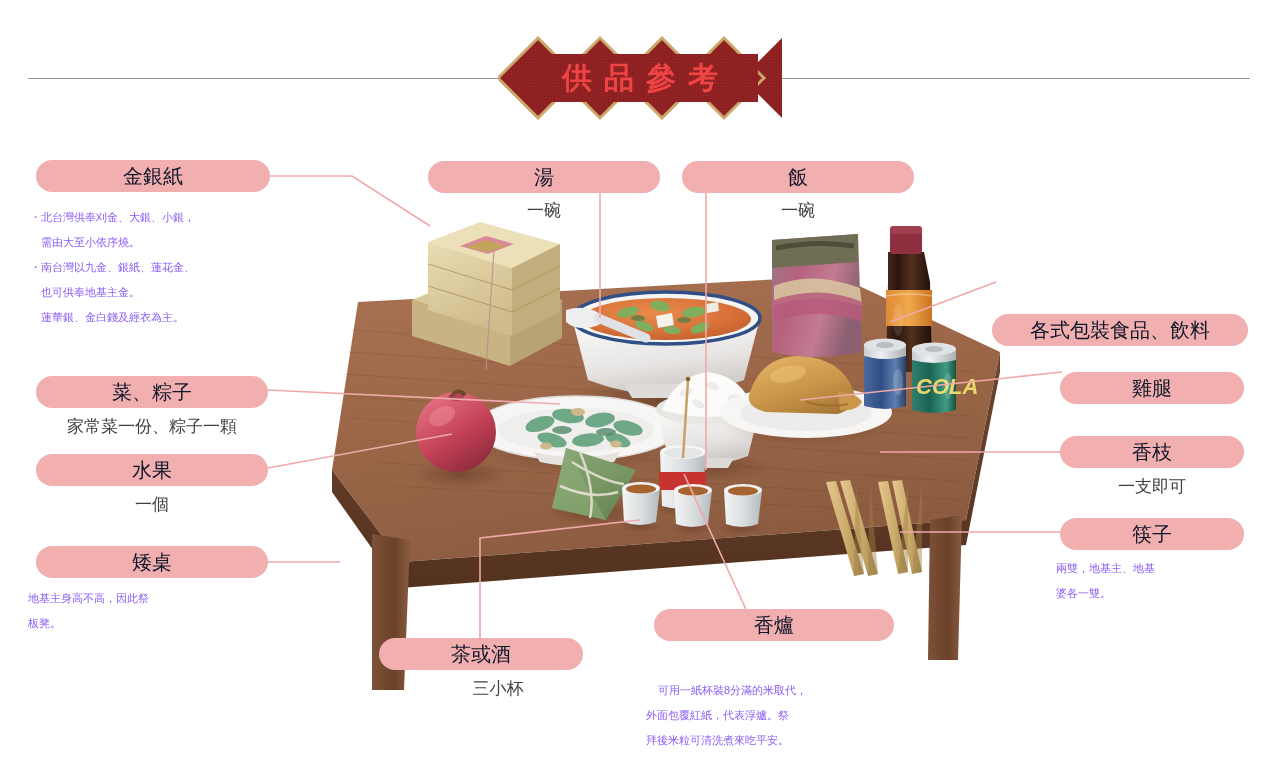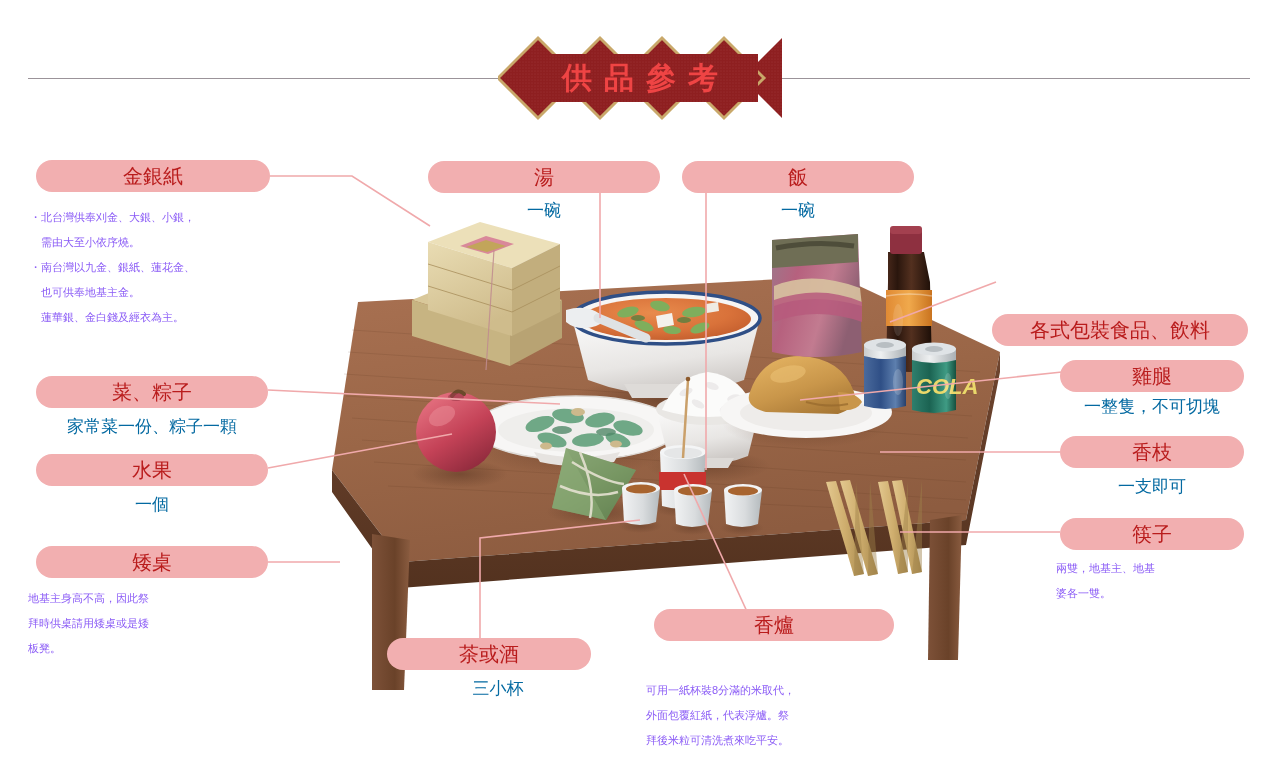--- a/index.html
+++ b/index.html
@@ -34,28 +34,28 @@
   }
 
   
   .pill{
     position:absolute;
     background:#f2afb0;
     border-radius:999px;
     height:32px;line-height:32px;
     text-align:center;
     font-size:20px;
-    color:#b91c1c;
+    color:#0f172a;
     white-space:nowrap;
     z-index:6;
   }
   .sub{
     position:absolute;
     font-size:17px;line-height:25px;
-    color:#0369a1;
+    color:#404040;
     z-index:6;
     white-space:nowrap;
   }
   .desc{
     position:absolute;
     font-size:11px;line-height:25px;
     color:#8b5cf6;
     z-index:6;
   }
   .desc .bullet{display:block;text-indent:-11px;padding-left:11px;}
@@ -459,48 +459,46 @@
   </div>
 
   <div class="pill" style="left:428px;top:161px;width:232px;">湯</div>
   <div class="sub" style="left:428px;top:198px;width:232px;text-align:center;">一碗</div>
 
   <div class="pill" style="left:682px;top:161px;width:232px;">飯</div>
   <div class="sub" style="left:682px;top:198px;width:232px;text-align:center;">一碗</div>
 
   <div class="pill" style="left:992px;top:266px;width:256px;margin-top:48px;">各式包裝食品、飲料</div>
 
-  <div class="pill" style="left:1060px;top:360px;width:184px;font-family:Liberation Serif, serif;">雞腿</div>
-  <div class="sub" style="left:1040px;top:394px;width:224px;text-align:center;">一整隻，不可切塊</div>
+  <div class="pill" style="left:1060px;top:372px;width:184px;font-family:Liberation Serif, serif;">雞腿</div>
 
   <div class="pill" style="left:36px;top:376px;width:232px;">菜、粽子</div>
   <div class="sub" style="left:26px;top:414px;width:252px;text-align:center;">家常菜一份、粽子一顆</div>
 
   <div class="pill" style="left:36px;top:454px;width:232px;">水果</div>
   <div class="sub" style="left:36px;top:492px;width:232px;text-align:center;">一個</div>
 
   <div class="pill" style="left:1060px;top:436px;width:184px;">香枝</div>
   <div class="sub" style="left:1060px;top:474px;width:184px;text-align:center;">一支即可</div>
 
   <div class="pill" style="left:1060px;top:518px;width:184px;">筷子</div>
   <div class="desc" style="left:1056px;top:556px;width:200px;">
     <span style="display:block;">兩雙，地基主、地基</span>
     <span style="display:block;">婆各一雙。</span>
   </div>
 
   <div class="pill" style="left:36px;top:546px;width:232px;">矮桌</div>
   <div class="desc" style="left:28px;top:586px;width:256px;">
     <span style="display:block;">地基主身高不高，因此祭</span>
-    <span style="display:block;">拜時供桌請用矮桌或是矮</span>
     <span style="display:block;">板凳。</span>
   </div>
 
-  <div class="pill" style="left:387px;top:638px;width:204px;">茶或酒</div>
+  <div class="pill" style="left:379px;top:638px;width:204px;">茶或酒</div>
   <div class="sub" style="left:396px;top:676px;width:204px;text-align:center;">三小杯</div>
 
   <div class="pill" style="left:654px;top:609px;width:240px;font-family:Liberation Serif, serif;">香爐</div>
   <div class="desc" style="left:646px;top:678px;width:300px;">
-    <span style="display:block;">可用一紙杯裝8分滿的米取代，</span>
+    <span style="display:block;margin-left:12px;">可用一紙杯裝8分滿的米取代，</span>
     <span style="display:block;">外面包覆紅紙，代表浮爐。祭</span>
     <span style="display:block;">拜後米粒可清洗煮來吃平安。</span>
   </div>
 
 </div>
 
 </body></html>

